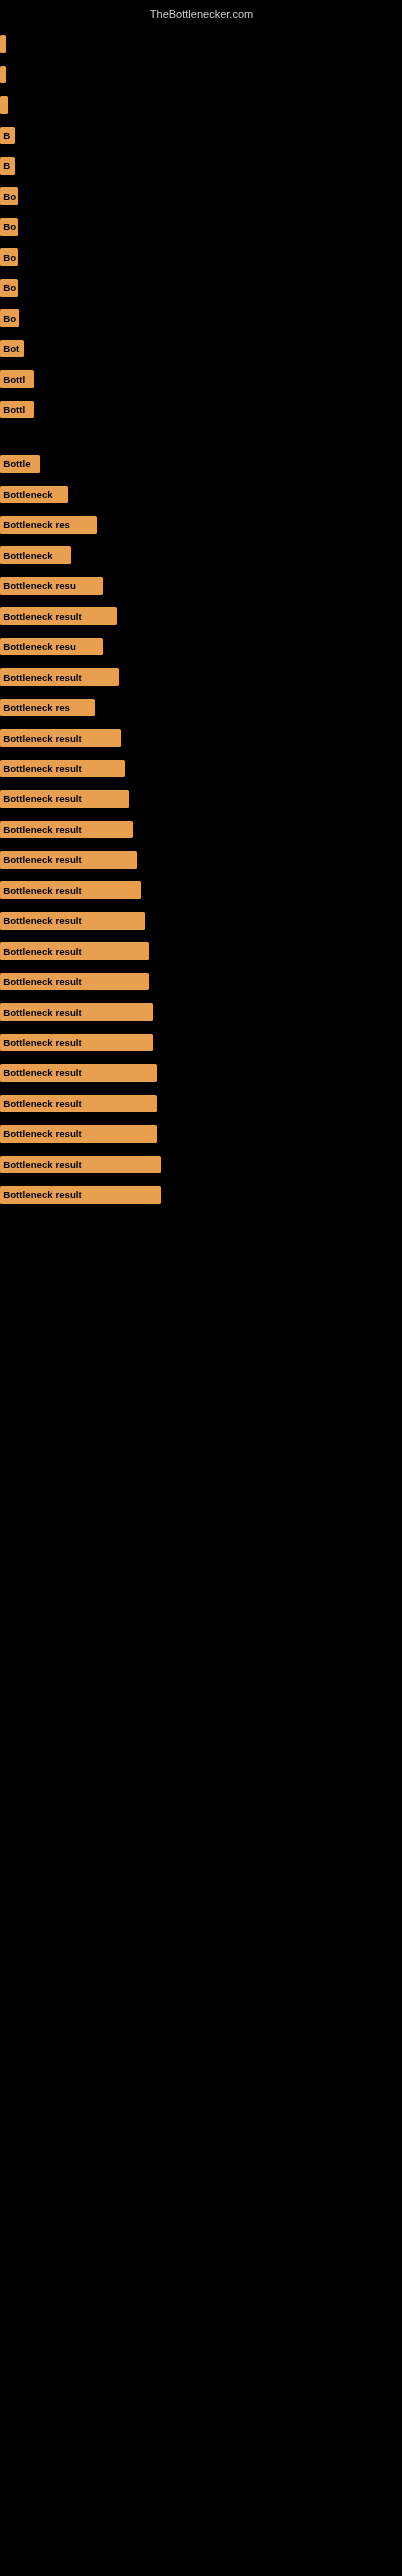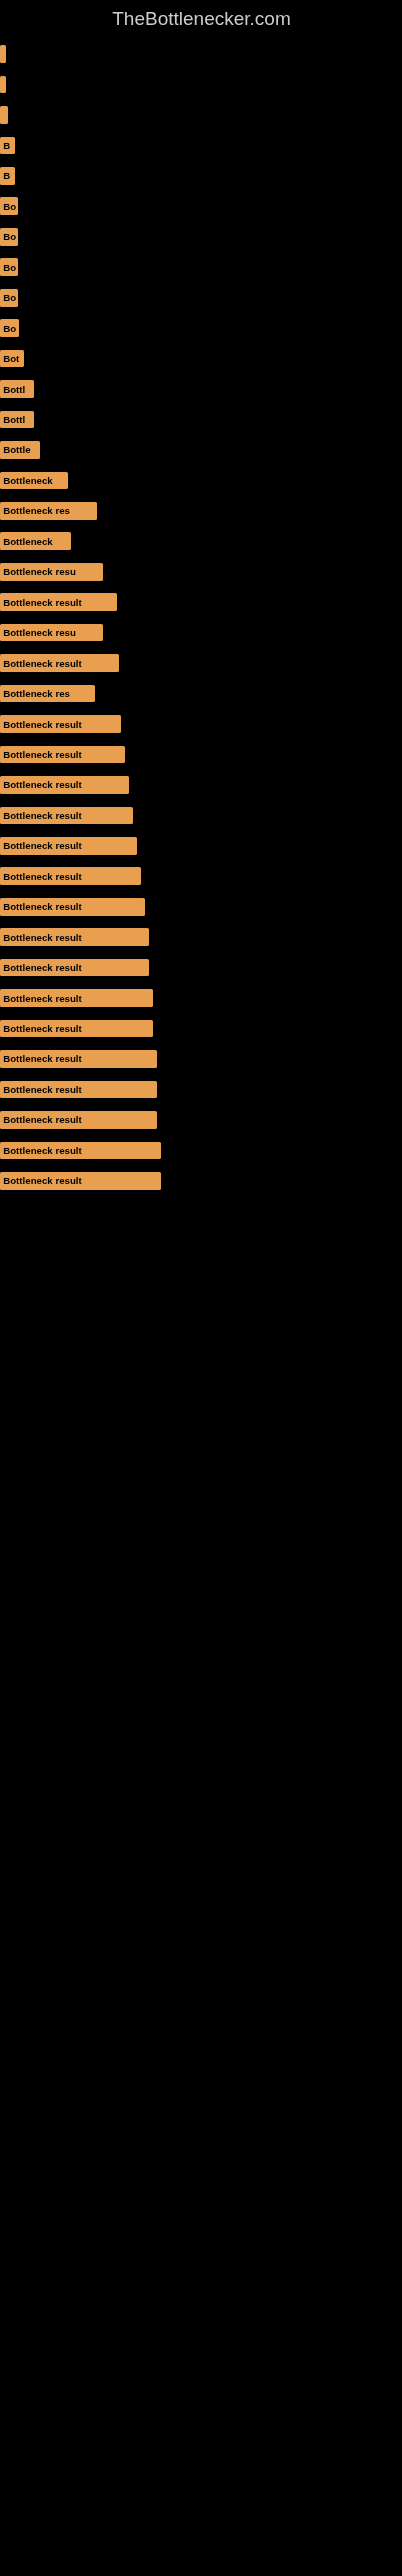--- a/index.html
+++ b/index.html
@@ -12,21 +12,21 @@
       width: 403px;
       min-height: 2576px;
       background-color: #000000;
       font-family: Arial, sans-serif;
       position: relative;
       overflow-x: hidden;
     }
 
     .site-title {
       color: #cccccc;
-      font-size: 19px;
+      font-size: 11px;
       text-align: center;
       padding: 8px 0 4px 0;
       font-weight: normal;
     }
 
     .bars-container {
       padding: 8px 0;
       width: 100%;
     }
 
@@ -123,21 +123,21 @@
       <div class="bar-label" style="width: 34px; min-width: 34px;">
         <span class="bar-text">Bottl</span>
       </div>
     </div>
     <div class="bar-row">
       <div class="bar-label" style="width: 34px; min-width: 34px;">
         <span class="bar-text">Bottl</span>
       </div>
     </div>
     <div class="bar-row">
-      <div class="bar-label" style="width: 40px; min-width: 40px;">
+      <div class="bar-label" style="width: 40px; min-width: 40px; margin-top: 24px;">
         <span class="bar-text">Bottle</span>
       </div>
     </div>
     <div class="bar-row">
       <div class="bar-label" style="width: 68px; min-width: 68px;">
         <span class="bar-text">Bottleneck</span>
       </div>
     </div>
     <div class="bar-row">
       <div class="bar-label" style="width: 97px; min-width: 97px;">

